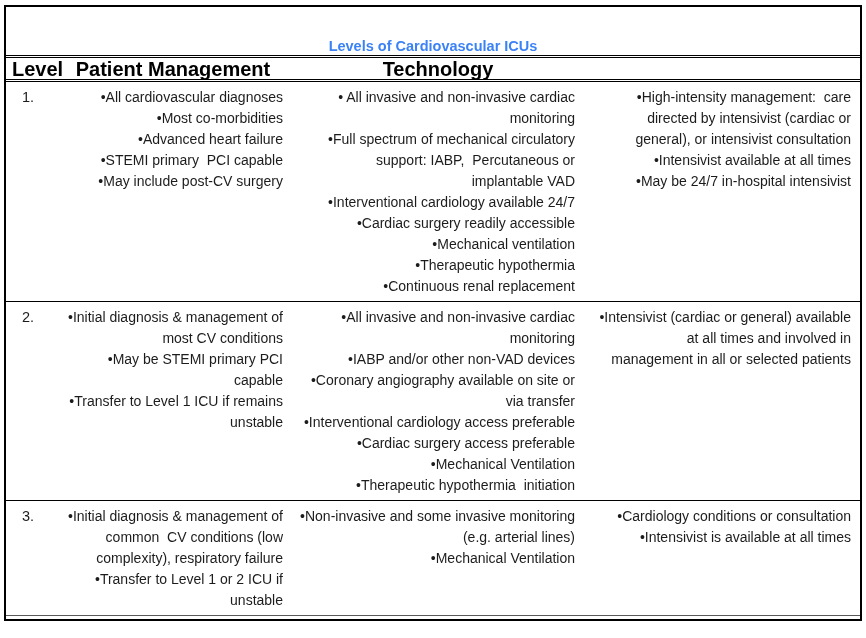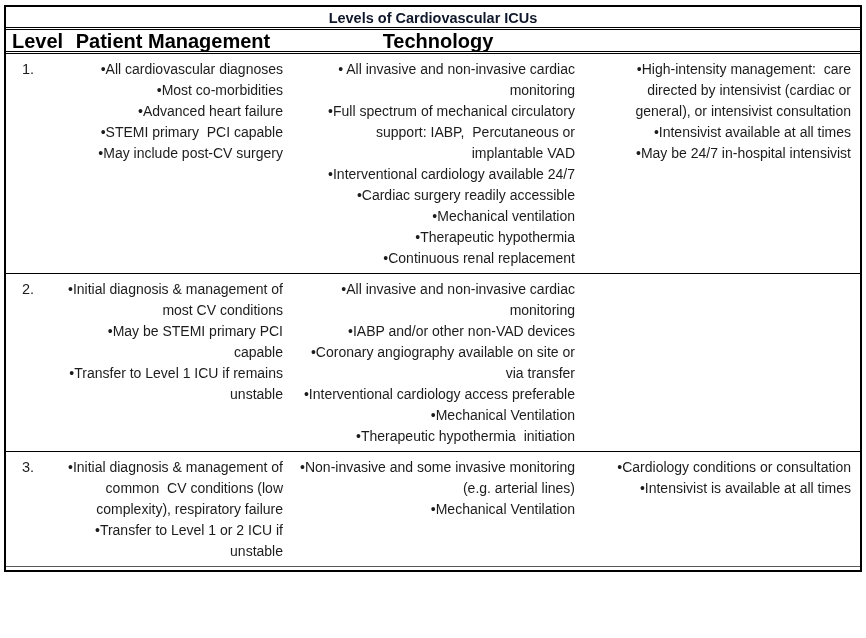--- a/index.html
+++ b/index.html
@@ -13,22 +13,23 @@
   .page { width: 866px; height: 638px; background: #ffffff; padding: 5px 4px; }
   .icu-table {
     width: 858px;
     border: 2px solid #000000;
     background: #ffffff;
     padding-bottom: 3px;
   }
   .title-row {
     height: 23px; line-height: 23px;
     text-align: center;
-    font-weight: bold; font-size: 14.5px; color: #0f172a;
+    font-weight: bold; font-size: 14.5px; color: #3b82f6;
     border-bottom: 3px double #000000;
+    margin-top: 28px;
   }
   .header-row {
     display: grid;
     grid-template-columns: 48px 238px 292px 1fr;
     height: 24px; align-items: center;
     font-weight: bold; font-size: 20px; color: #000000;
     border-bottom: 3px double #000000;
   }
   .header-cell { text-align: center; white-space: nowrap; }
   .header-cell.level-col { text-align: left; padding-left: 6px; }
@@ -112,22 +113,29 @@
             <li class="bullet">Transfer to Level 1 ICU if remains unstable</li>
           </ul>
       </div>
       <div class="cell">
         <ul class="bullets">
 
         <li class="bullet">All invasive and non-invasive cardiac monitoring</li>
             <li class="bullet">IABP and/or other non-VAD devices</li>
             <li class="bullet">Coronary angiography available on site or via transfer</li>
             <li class="bullet">Interventional cardiology access preferable</li>
+            <li class="bullet">Cardiac surgery access preferable</li>
             <li class="bullet">Mechanical Ventilation</li>
             <li class="bullet">Therapeutic hypothermia  initiation</li>
+          </ul>
+      </div>
+      <div class="cell">
+        <ul class="bullets">
+
+        <li class="bullet">Intensivist (cardiac or general) available at all times and involved in management in all or selected patients</li>
           </ul>
       </div>
     </div>
 
     <div class="body-row">
       <div class="cell level-cell">3.</div>
       <div class="cell">
         <ul class="bullets">
 
         <li class="bullet">Initial diagnosis &amp; management of common  CV conditions (low complexity), respiratory failure</li>

